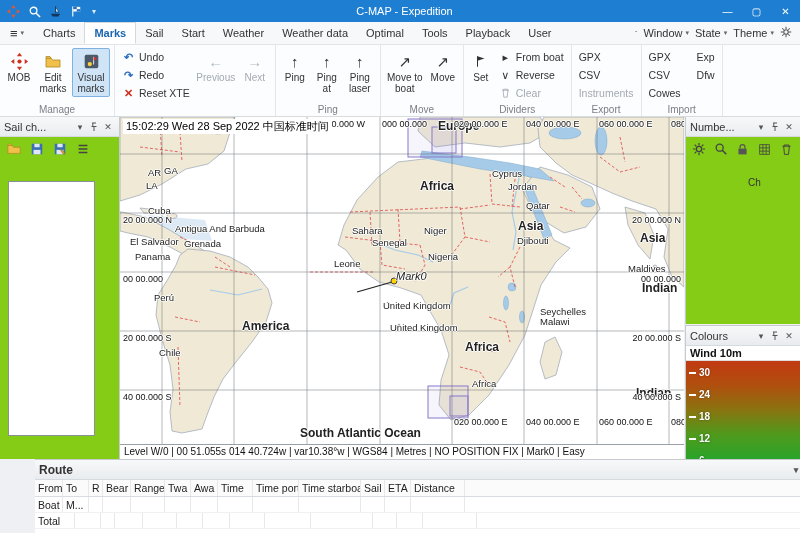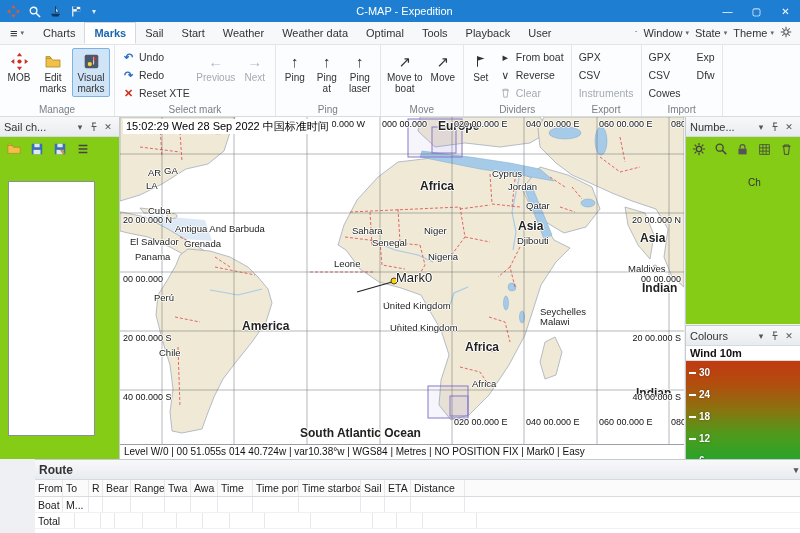--- a/index.html
+++ b/index.html
@@ -74,21 +74,21 @@
     font-weight:bold;text-shadow:0 0 2px rgba(0,0,0,.45);}
   .tick::before{content:"";width:7px;height:2px;background:#fff;display:block;}
 
   
   .mapwrap{position:absolute;left:120px;top:117px;width:564px;height:342px;background:var(--ocean);}
   #map-overlay{position:absolute;left:0;top:0;right:0;bottom:15px;pointer-events:none;overflow:hidden;}
   .ml{position:absolute;white-space:nowrap;color:#1c1c1c;
     text-shadow:1px 0 0 #fff,-1px 0 0 #fff,0 1px 0 #fff,0 -1px 0 #fff;}
   .ml.b{font-weight:bold;font-size:12px;color:#222;}
   .ml.s{font-size:9.5px;}
-  .ml.t{font-size:13px;}
+  .ml.t{font-size:11px;font-style:italic;}
   .ml.e{font-size:9px;color:#111;}
   .timestamp{position:absolute;top:2px;left:3px;background:#fff;padding:0 3px;font-size:11px;color:#000;}
   .map-status{position:absolute;left:0;right:0;bottom:0;height:15px;background:#fff;border-top:1px solid #9aa0a6;
     font-size:10px;line-height:14px;padding-left:4px;white-space:nowrap;overflow:hidden;color:#111;}
   .land{fill:var(--land);stroke:#98a4b4;stroke-width:.7;}
   .water{fill:var(--water);stroke:#7fa8cc;stroke-width:.5;}
   .riv{stroke:var(--water);stroke-width:1.2;fill:none;}
   .rb{stroke:var(--border-red);fill:none;stroke-dasharray:3 2;stroke-width:.8;}
   .cpr{stroke:var(--chart-purple);fill:rgba(130,115,210,.07);stroke-width:1;}
   .grid{stroke:#5a5f66;stroke-width:.6;opacity:.75;}
@@ -251,21 +251,20 @@
       </div>
       <div class="bigbtn" style="width:42px">
         <span class="ic arrow-big pale">←</span>
         <span class="dis">Previous</span>
       </div>
       <div class="bigbtn" style="width:32px">
         <span class="ic arrow-big pale">→</span>
         <span class="dis">Next</span>
       </div>
     </div>
-    <div class="rgroup-label">Select mark</div>
   </div>
 
   <div class="rgroup">
     <div class="gbody">
       <div class="bigbtn" style="width:30px">
         <span class="ic">↑</span>
         <span>Ping</span>
       </div>
       <div class="bigbtn" style="width:30px">
         <span class="ic">↑</span>

